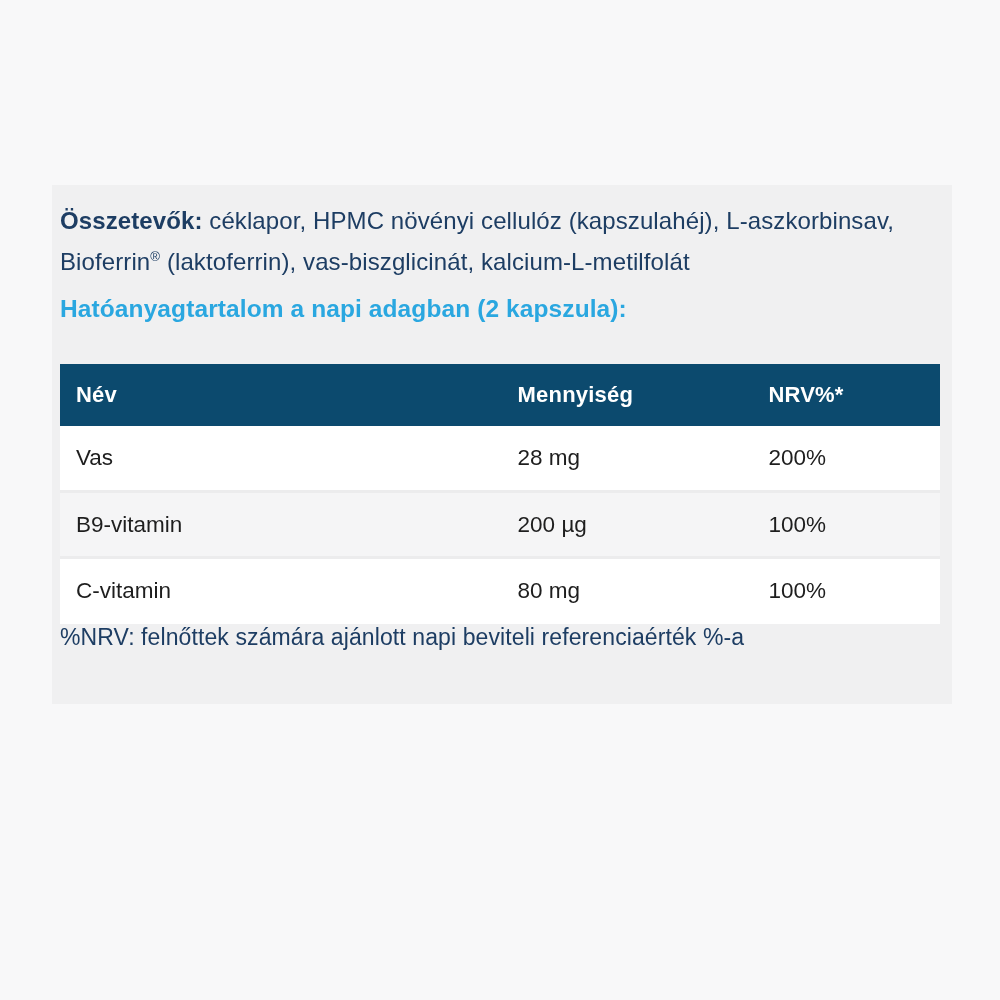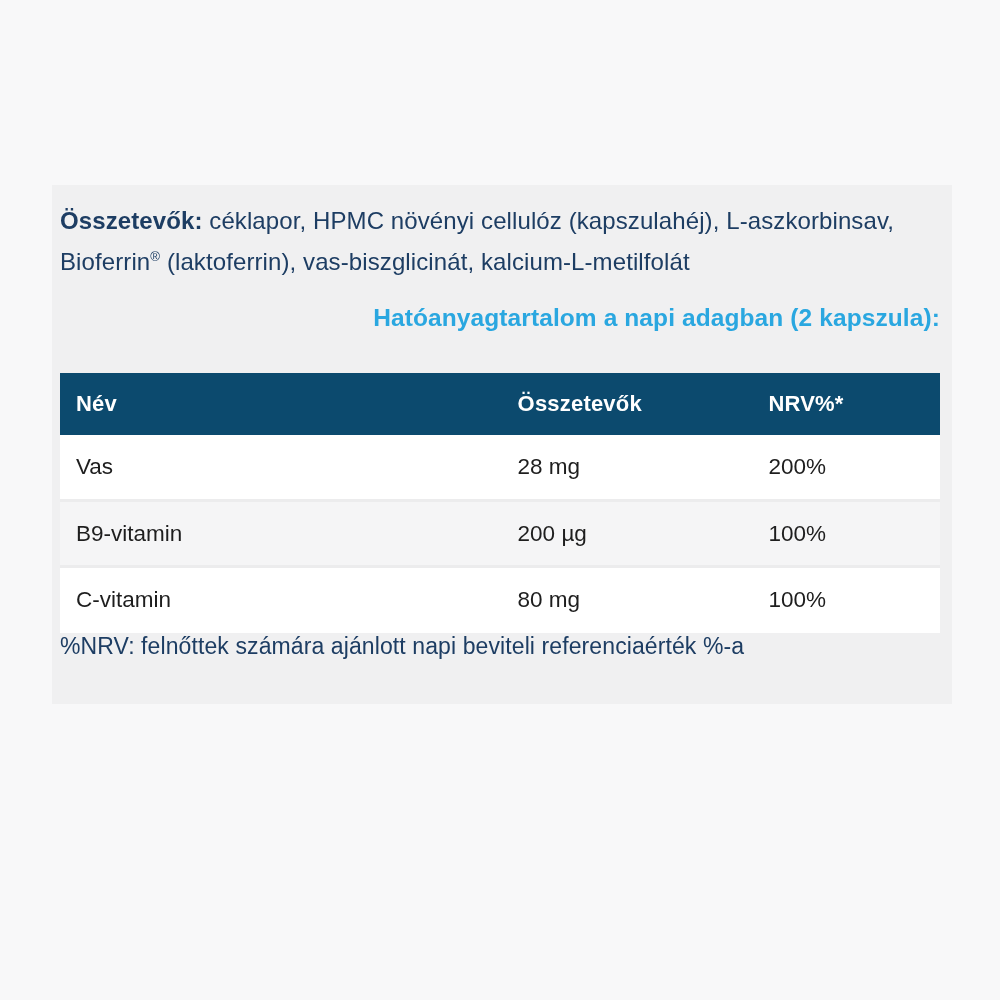--- a/index.html
+++ b/index.html
@@ -34,26 +34,25 @@
     letter-spacing: 0.1px;
   }
   .ingredients .lbl {
     font-weight: 700;
   }
   sup.reg {
     font-size: 0.55em;
     line-height: 0;
   }
   .section-heading {
-    margin: 21px 0 0 0;
+    margin: 12px 0 0 0;
     color: #2aa7e0;
     font-size: 24.5px;
     font-weight: 700;
     letter-spacing: 0.1px;
-    text-align: right;
   }
   table.nutrition {
     width: 880px;
     margin-top: 41px;
     border-collapse: collapse;
     table-layout: fixed;
   }
   table.nutrition col.c1 { width: 52%; }
   table.nutrition col.c2 { width: 28.5%; }
   table.nutrition col.c3 { width: 19.5%; }
@@ -110,21 +109,21 @@
 
     <table class="nutrition">
       <colgroup>
           <col class="c1">
           <col class="c2">
           <col class="c3">
         </colgroup>
       <thead>
         <tr>
           <th>Név</th>
-          <th>Összetevők</th>
+          <th>Mennyiség</th>
           <th>NRV%*</th>
         </tr>
       </thead>
       <tbody>
         <tr>
           <td><span>Vas</span><sup class="reg"></sup><span></span></td>
           <td>28 mg</td>
           <td>200%</td>
         </tr>
         <tr>

